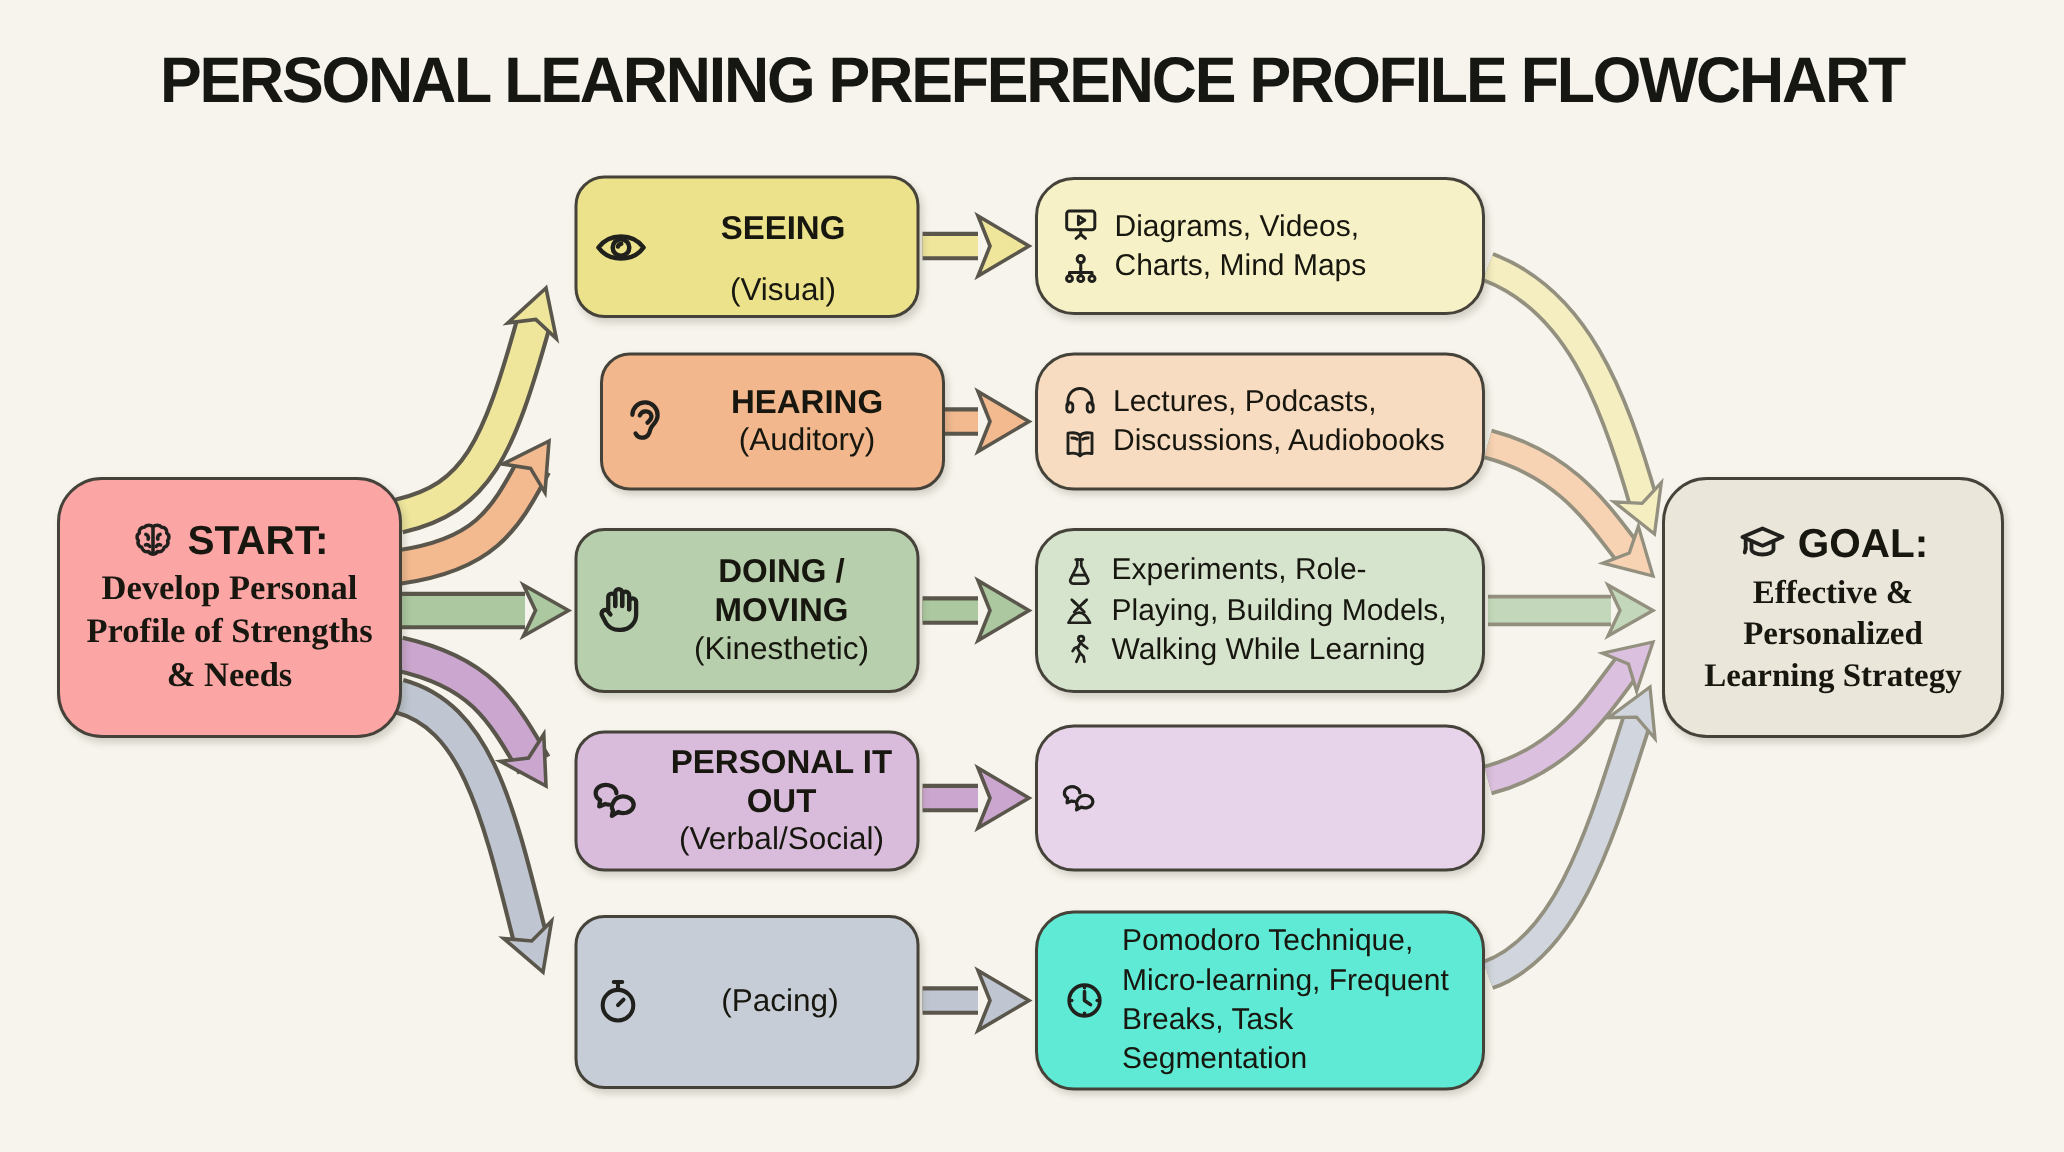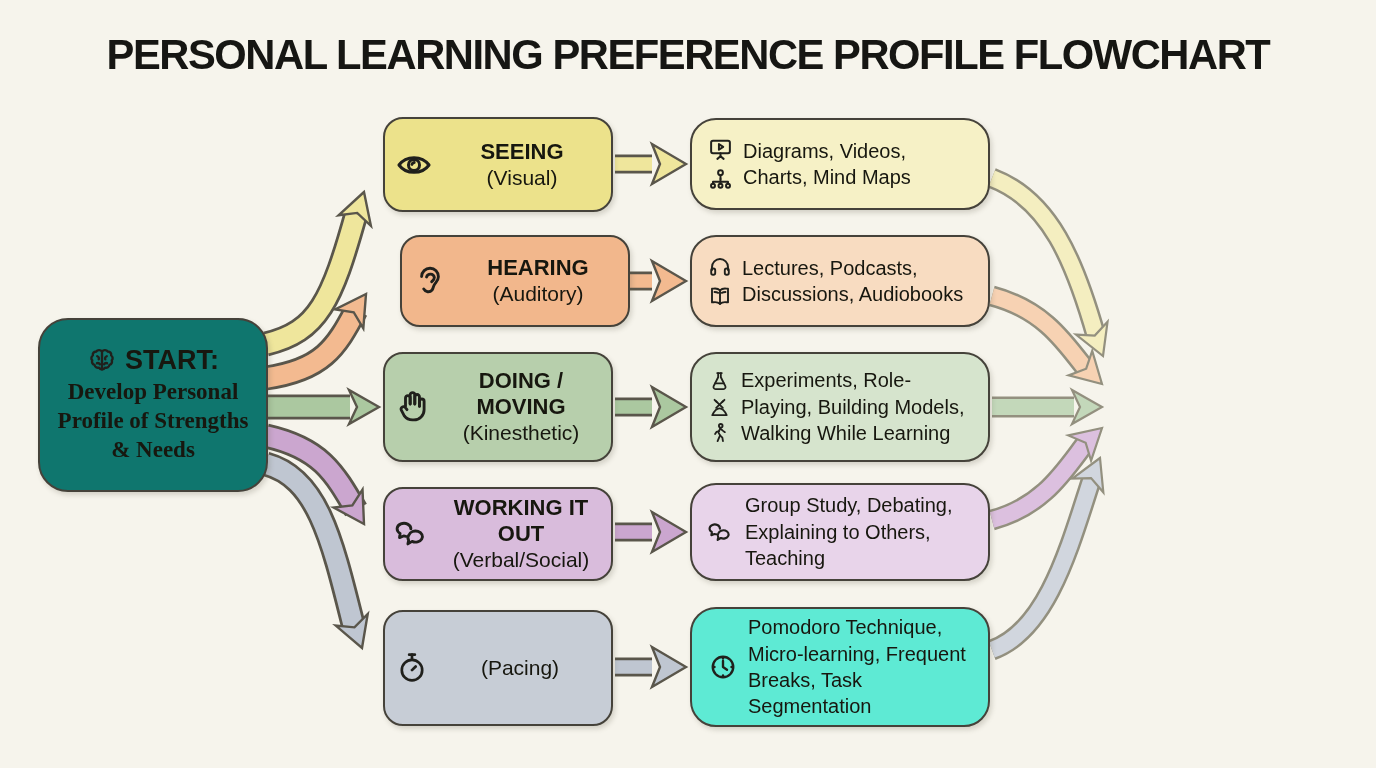--- a/index.html
+++ b/index.html
@@ -18,21 +18,21 @@
   .pref-text{flex:1;text-align:center;}
   .pref-title{font-size:22px;font-weight:700;line-height:1.18;}
   .pref-sub{font-size:21px;font-weight:400;line-height:1.2;}
   .icon-col{display:flex;flex-direction:column;align-items:center;gap:5px;flex:0 0 auto;}
   .mtext{font-size:20px;line-height:1.32;}
   .t-line{display:flex;align-items:center;gap:8px;font-size:27px;font-weight:800;}
   .t-desc{font-size:23px;font-weight:700;text-align:center;line-height:1.25;margin-top:2px;font-family:Liberation Serif, serif;}
   .goal .t-desc{font-size:22px;}
   .ic{stroke:#20201c;stroke-width:1.9;fill:none;stroke-linecap:round;stroke-linejoin:round;flex:0 0 auto;}
   
-  .w-seeing .pref-title{width:140px;margin:0 auto;}
+  .w-seeing .pref-title{width:140px;margin:16px auto;}
   .w-doing .pref-title{width:130px;margin:0 auto;}
   .w-working .pref-title{width:180px;margin:0 auto;}
   .mt1{width:200px;} .mt2{width:236px;} .mt3{width:246px;} .mt4{width:214px;} .mt5{width:226px;}
 </style>
 </head>
 <body style="color: rgb(23, 23, 15);">
 
 <div class="canvas" style="background-color: rgb(246, 244, 236);">
 
   <div class="title">PERSONAL LEARNING PREFERENCE PROFILE FLOWCHART</div>
@@ -111,35 +111,47 @@
       <path d="M992,520 C1045,506 1066,468 1088,440" stroke-width="16" fill="none" stroke="#dcc0df"></path>
       <polygon points="0,0 -30,-17 -22,0 -30,17" transform="translate(1102,428) rotate(-42)" stroke-width="2.2" fill="#dcc0df" stroke="#93907f"></polygon>
     </g>
     <g>
       <path d="M992,650 C1048,630 1070,545 1092,478" stroke-width="21" fill="none" stroke="#93907f"></path>
       <path d="M992,650 C1048,630 1070,545 1092,478" stroke-width="16" fill="none" stroke="#d1d6de"></path>
       <polygon points="0,0 -30,-17 -22,0 -30,17" transform="translate(1100,458) rotate(-66)" stroke-width="2.2" fill="#d1d6de" stroke="#93907f"></polygon>
     </g>
   </svg>
 
-  <div class="node terminal start" style="left: 38px; top: 318px; width: 230px; height: 174px; background-color: #0f766e;">
+  <div class="node terminal start" style="left: 38px; top: 318px; width: 230px; height: 174px; background-color: #fca5a5;">
     <div class="t-line">
       <svg class="ic" width="30" height="30" viewBox="0 0 24 24">
         <path d="M12 4.2 C10.8 2.9 8.4 3 7.4 4.4 C5.6 4.3 4.3 5.9 4.7 7.5 C3.3 8.4 3.1 10.4 4.2 11.5 C3.6 13 4.4 14.7 6 15.1 C6.3 16.8 8 17.8 9.6 17.3 C10.3 18.4 11.3 18.7 12 18.6 C12.7 18.7 13.7 18.4 14.4 17.3 C16 17.8 17.7 16.8 18 15.1 C19.6 14.7 20.4 13 19.8 11.5 C20.9 10.4 20.7 8.4 19.3 7.5 C19.7 5.9 18.4 4.3 16.6 4.4 C15.6 3 13.2 2.9 12 4.2 Z"></path>
         <path d="M12 4.2 V18.6"></path>
         <path d="M8.2 8.2 c1.1.4 1.6 1.4 1.2 2.5"></path>
         <path d="M15.8 8.2 c-1.1.4 -1.6 1.4 -1.2 2.5"></path>
         <path d="M8 13.8 c.9-.3 1.8 0 2.3.8"></path>
         <path d="M16 13.8 c-.9-.3 -1.8 0 -2.3.8"></path>
       </svg>
       <span>START:</span>
     </div>
     <div class="t-desc" style="width:212px;">Develop Personal Profile of Strengths &amp; Needs</div>
   </div>
 
+  <div class="node terminal goal" style="left: 1108px; top: 318px; width: 228px; height: 174px; background-color: rgb(234, 230, 218);">
+    <div class="t-line">
+      <svg class="ic" width="32" height="32" viewBox="0 0 24 24">
+        <path d="M12 4 L22 8.3 L12 12.6 L2 8.3 Z"></path>
+        <path d="M6.5 10.3 v4.1 c0 1.4 2.5 2.6 5.5 2.6 s5.5 -1.2 5.5 -2.6 v-4.1"></path>
+        <path d="M3.6 9 v5"></path>
+        <path d="M3.6 14 l-.5 2"></path>
+      </svg>
+      <span>GOAL:</span>
+    </div>
+    <div class="t-desc" style="width:208px;">Effective &amp; Personalized Learning Strategy</div>
+  </div>
 
   <div class="node pref w-seeing" style="left: 383px; top: 117px; width: 230px; height: 95px; background-color: rgb(236, 226, 139);">
     <svg class="ic" width="38" height="38" viewBox="0 0 24 24">
       <path d="M2.5 12 C7 5.8 17 5.8 21.5 12 C17 18.2 7 18.2 2.5 12 Z"></path>
       <circle cx="12" cy="12" r="3.5"></circle>
       <path d="M10.7 11.6 a1.7 1.7 0 0 1 1.4 -1.2"></path>
     </svg>
     <div class="pref-text">
       <div class="pref-title">SEEING</div>
       <div class="pref-sub">(Visual)</div>
@@ -229,32 +241,31 @@
     </div>
     <div class="mtext mt3">Experiments, Role-Playing, Building Models, Walking While Learning</div>
   </div>
 
   <div class="node pref" style="left: 383px; top: 487px; width: 230px; height: 94px; background-color: rgb(217, 188, 220);">
     <svg class="ic" width="36" height="36" viewBox="0 0 24 24">
       <path d="M10.6 8.6 a4.6 3.7 0 1 0 -7.2 3 L3 14.4 l2.7 -1.1 a4.6 3.7 0 0 0 1.6 .3"></path>
       <path d="M9.3 12.6 a4.6 3.7 0 1 1 2.1 4.3 L8.6 18.6 l.5 -2.4 a4.6 3.7 0 0 1 .2 -3.6"></path>
     </svg>
     <div class="pref-text">
-      <div class="pref-title">WORKING IT OUT</div>
+      <div class="pref-title">PERSONAL IT OUT</div>
       <div class="pref-sub">(Verbal/Social)</div>
     </div>
   </div>
   <div class="node meth" style="left: 690px; top: 483px; width: 300px; height: 98px; background-color: rgb(232, 212, 234);">
     <div class="icon-col">
       <svg class="ic" width="27" height="27" viewBox="0 0 24 24">
         <path d="M10.6 8.6 a4.6 3.7 0 1 0 -7.2 3 L3 14.4 l2.7 -1.1 a4.6 3.7 0 0 0 1.6 .3"></path>
         <path d="M9.3 12.6 a4.6 3.7 0 1 1 2.1 4.3 L8.6 18.6 l.5 -2.4 a4.6 3.7 0 0 1 .2 -3.6"></path>
       </svg>
     </div>
-    <div class="mtext mt4">Group Study, Debating, Explaining to Others, Teaching</div>
   </div>
 
   <div class="node pref w-working" style="left: 383px; top: 610px; width: 230px; height: 116px; background-color: rgb(199, 205, 214);">
     <svg class="ic" width="34" height="34" viewBox="0 0 24 24">
       <circle cx="12" cy="13.5" r="7.2"></circle>
       <path d="M10 2.6 h4"></path>
       <path d="M12 2.6 v3.2"></path>
       <path d="M12 13.5 L14.6 10.9"></path>
     </svg>
     <div class="pref-text">

